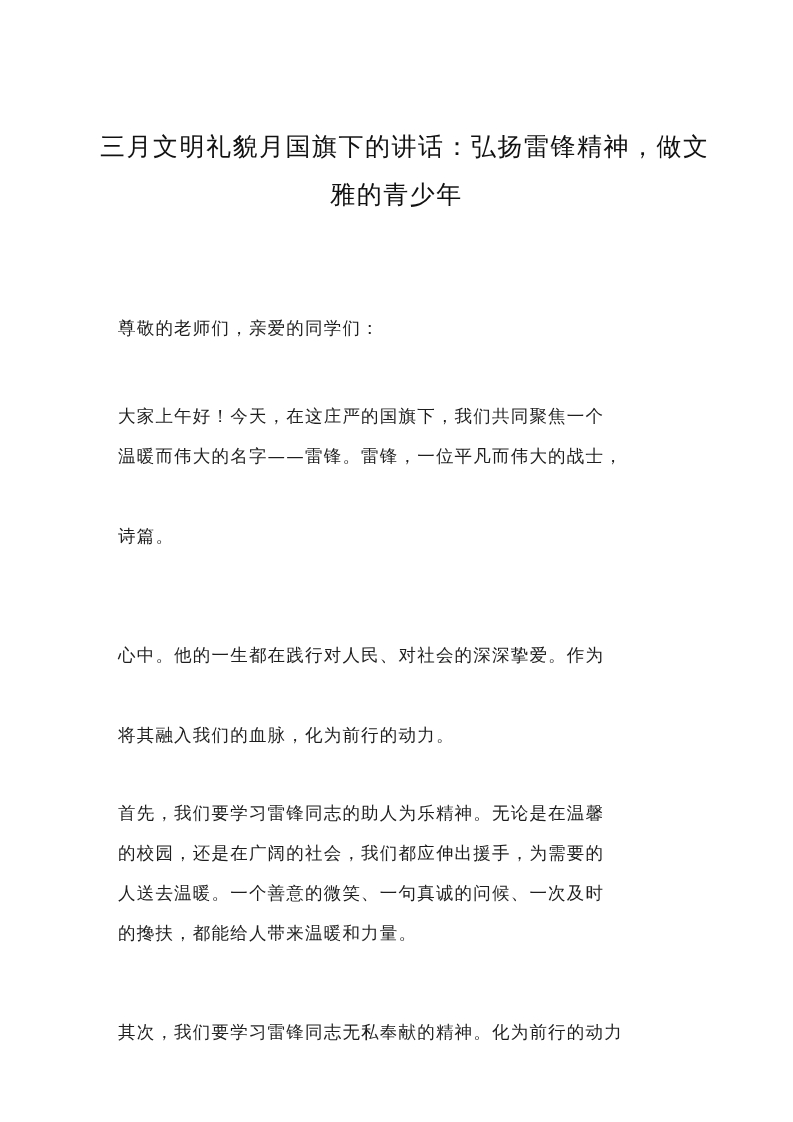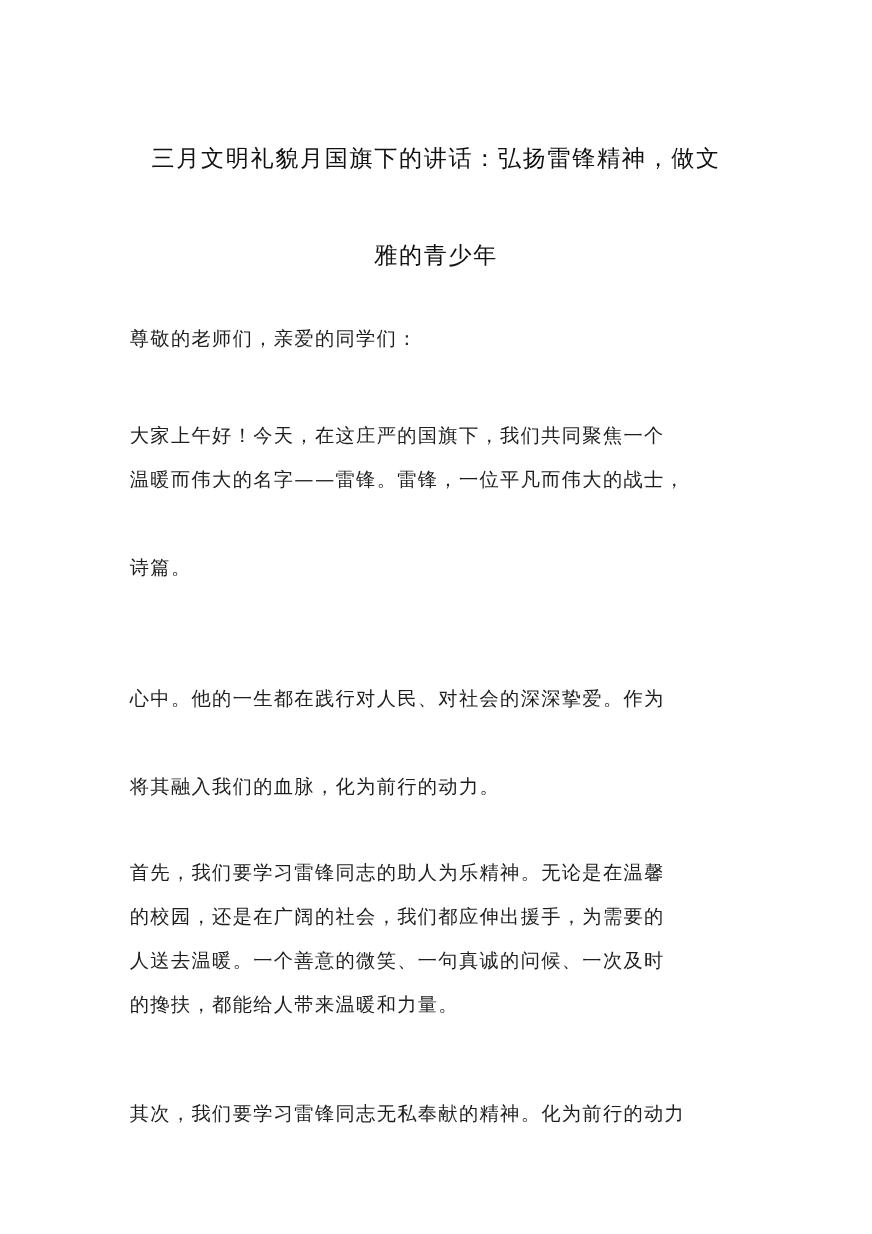--- a/index.html
+++ b/index.html
@@ -19,34 +19,35 @@
       position: absolute;
       left: 0; top: 0;
       width: 793px;
       height: 1122px;
     }
     .title {
       position: absolute;
       left: 100px;
       width: 593px;
       text-align: center;
-      font-size: 21px;
+      font-size: 25px;
       letter-spacing: 1.5px;
       white-space: nowrap;
       color: #111;
     }
     .title.l1 { top: 130px; }
-    .title.l2 { top: 178px; margin-top: 40px; }
+    .title.l2 { top: 178px; }
     .line {
       position: absolute;
       left: 118px;
       font-size: 17.5px;
       letter-spacing: 1.2px;
       white-space: nowrap;
       color: #1e1e1e;
+      margin-top: 20px;
     }
   </style>
 </head>
 <body>
 
 <div class="page">
   <div class="title l1">三月文明礼貌月国旗下的讲话：弘扬雷锋精神，做文</div>
   <div class="title l2">雅的青少年</div>
 
   <div class="line" style="top:296px">尊敬的老师们，亲爱的同学们：</div>

